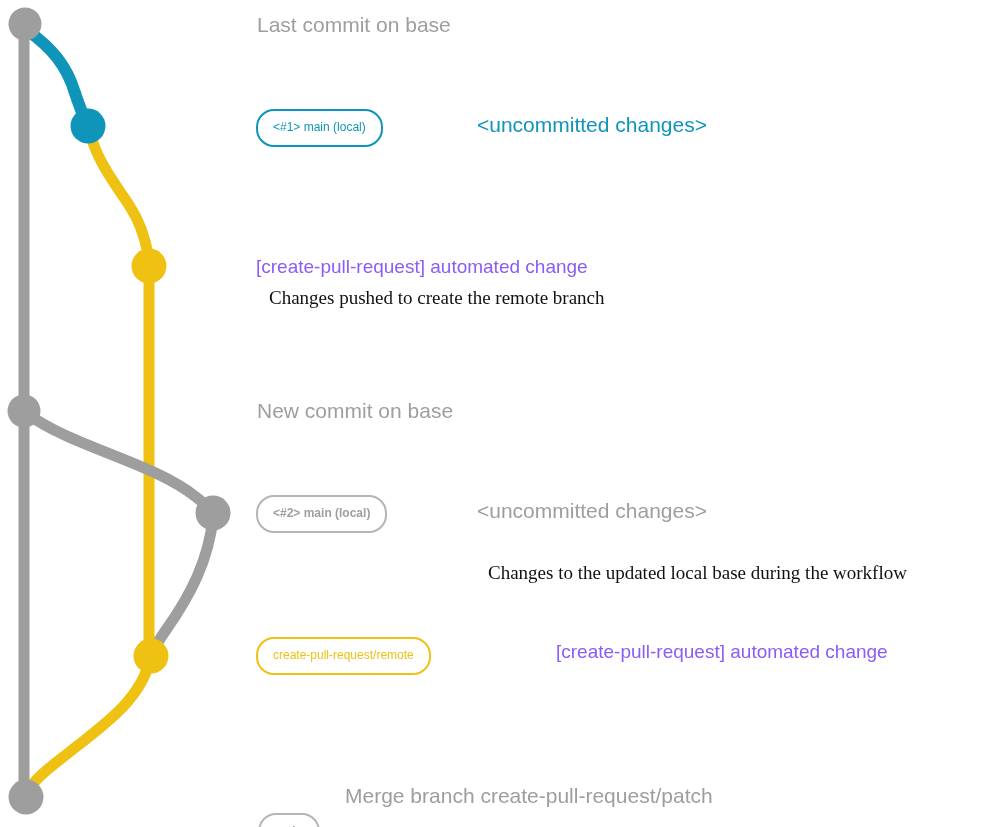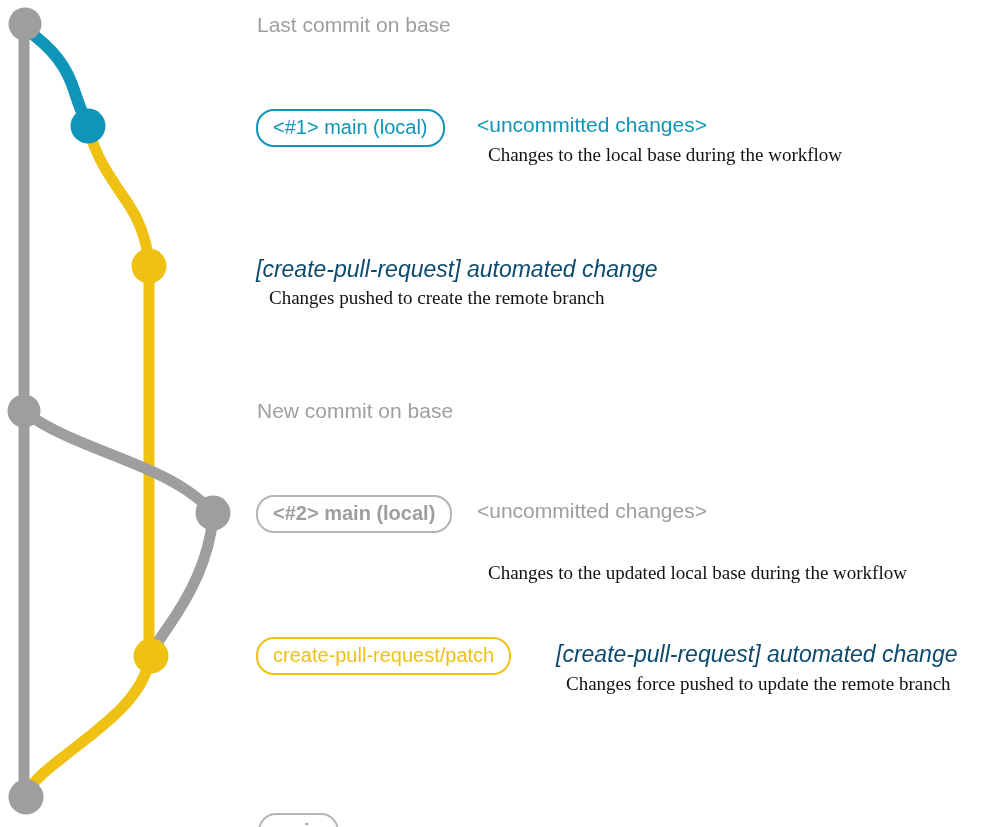--- a/index.html
+++ b/index.html
@@ -7,26 +7,26 @@
     position:relative;
     width:981px;height:827px;
     background:#ffffff;
     font-family:"Liberation Sans", sans-serif;
     overflow:hidden;
   }
   .graph-svg{position:absolute;left:0;top:0;}
   .abs{position:absolute;white-space:nowrap;}
   .title-gray{font-size:21px;color:#9e9e9e;}
   .heading-blue{font-size:21px;color:#0f95ba;}
-  .heading-yellow{font-size:23px;color:#0c4a6e;font-style:italic;}
+  .heading-yellow{font-size:19px;color:#8b5cf6;}
   .heading-gray{font-size:21px;color:#9e9e9e;}
   .desc{font-family:"Liberation Serif", serif;font-size:19px;color:#111111;}
   .badge{
     display:inline-block;
-    font-size:20px;
+    font-size:12px;
     padding:5px 15px 6px 15px;
     border-radius:18px;
     background:#ffffff;
     line-height:23px;
   }
   .badge-blue{border:2px solid #0f95ba;color:#0f95ba;}
   .badge-gray{border:2px solid #b5b5b5;color:#9e9e9e;font-weight:bold;}
   .badge-yellow{border:2px solid #efc113;color:#efc113;}
 </style>
 </head>
@@ -56,30 +56,29 @@
     <circle cx="24" cy="411" r="16.5" fill="#9e9e9e"></circle>
     <circle cx="213" cy="513" r="17.5" fill="#9e9e9e"></circle>
     <circle cx="151" cy="656" r="17.5" fill="#efc113"></circle>
     <circle cx="26" cy="797" r="17.5" fill="#9e9e9e"></circle>
   </svg>
 
   <div class="abs title-gray" style="left:257px;top:13px;">Last commit on base</div>
 
   <span class="abs badge badge-blue" style="left:256px;top:109px;">&lt;#1&gt; main (local)</span>
   <div class="abs heading-blue" style="left:477px;top:113px;">&lt;uncommitted changes&gt;</div>
-  <div class="abs desc" style="left:488px;top:144px;">Changes to the local base during the workflow</div>
 
   <div class="abs heading-yellow" style="left:256px;top:256px;">[create-pull-request] automated change</div>
   <div class="abs desc" style="left:269px;top:287px;">Changes pushed to create the remote branch</div>
 
   <div class="abs title-gray" style="left:257px;top:399px;">New commit on base</div>
 
   <span class="abs badge badge-gray" style="left:256px;top:495px;">&lt;#2&gt; main (local)</span>
   <div class="abs heading-gray" style="left:477px;top:499px;">&lt;uncommitted changes&gt;</div>
   <div class="abs desc" style="left:488px;top:530px;margin-top:32px;">Changes to the updated local base during the workflow</div>
 
-  <span class="abs badge badge-yellow" style="left:256px;top:637px;">create-pull-request/patch</span>
+  <span class="abs badge badge-yellow" style="left:256px;top:637px;">create-pull-request/remote</span>
   <div class="abs heading-yellow" style="left:556px;top:641px;">[create-pull-request] automated change</div>
-  <div class="abs desc" style="left:566px;top:673px;">Changes force pushed to update the remote branch</div>
 
   <span class="abs badge badge-gray" style="left:258px;top:779px;margin-top:34px;">main</span>
+  <div class="abs title-gray" style="left:345px;top:784px;">Merge branch create-pull-request/patch</div>
 
 </div>
 
 </body></html>

